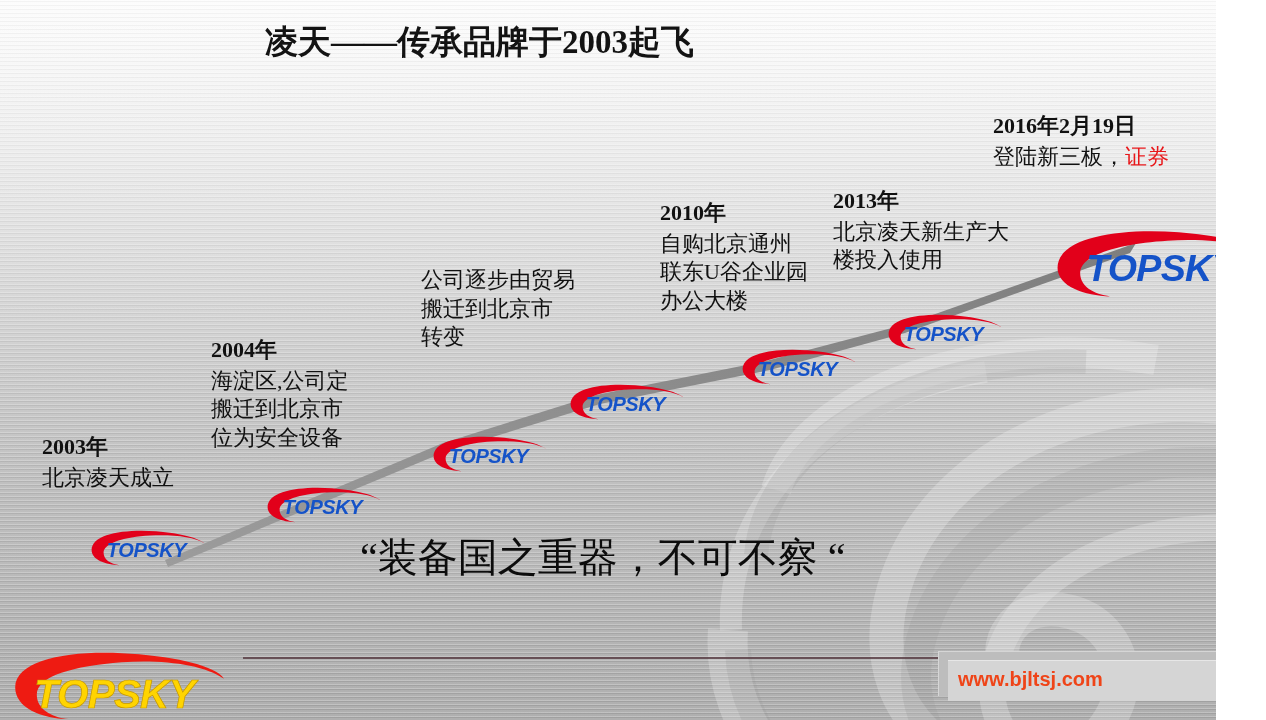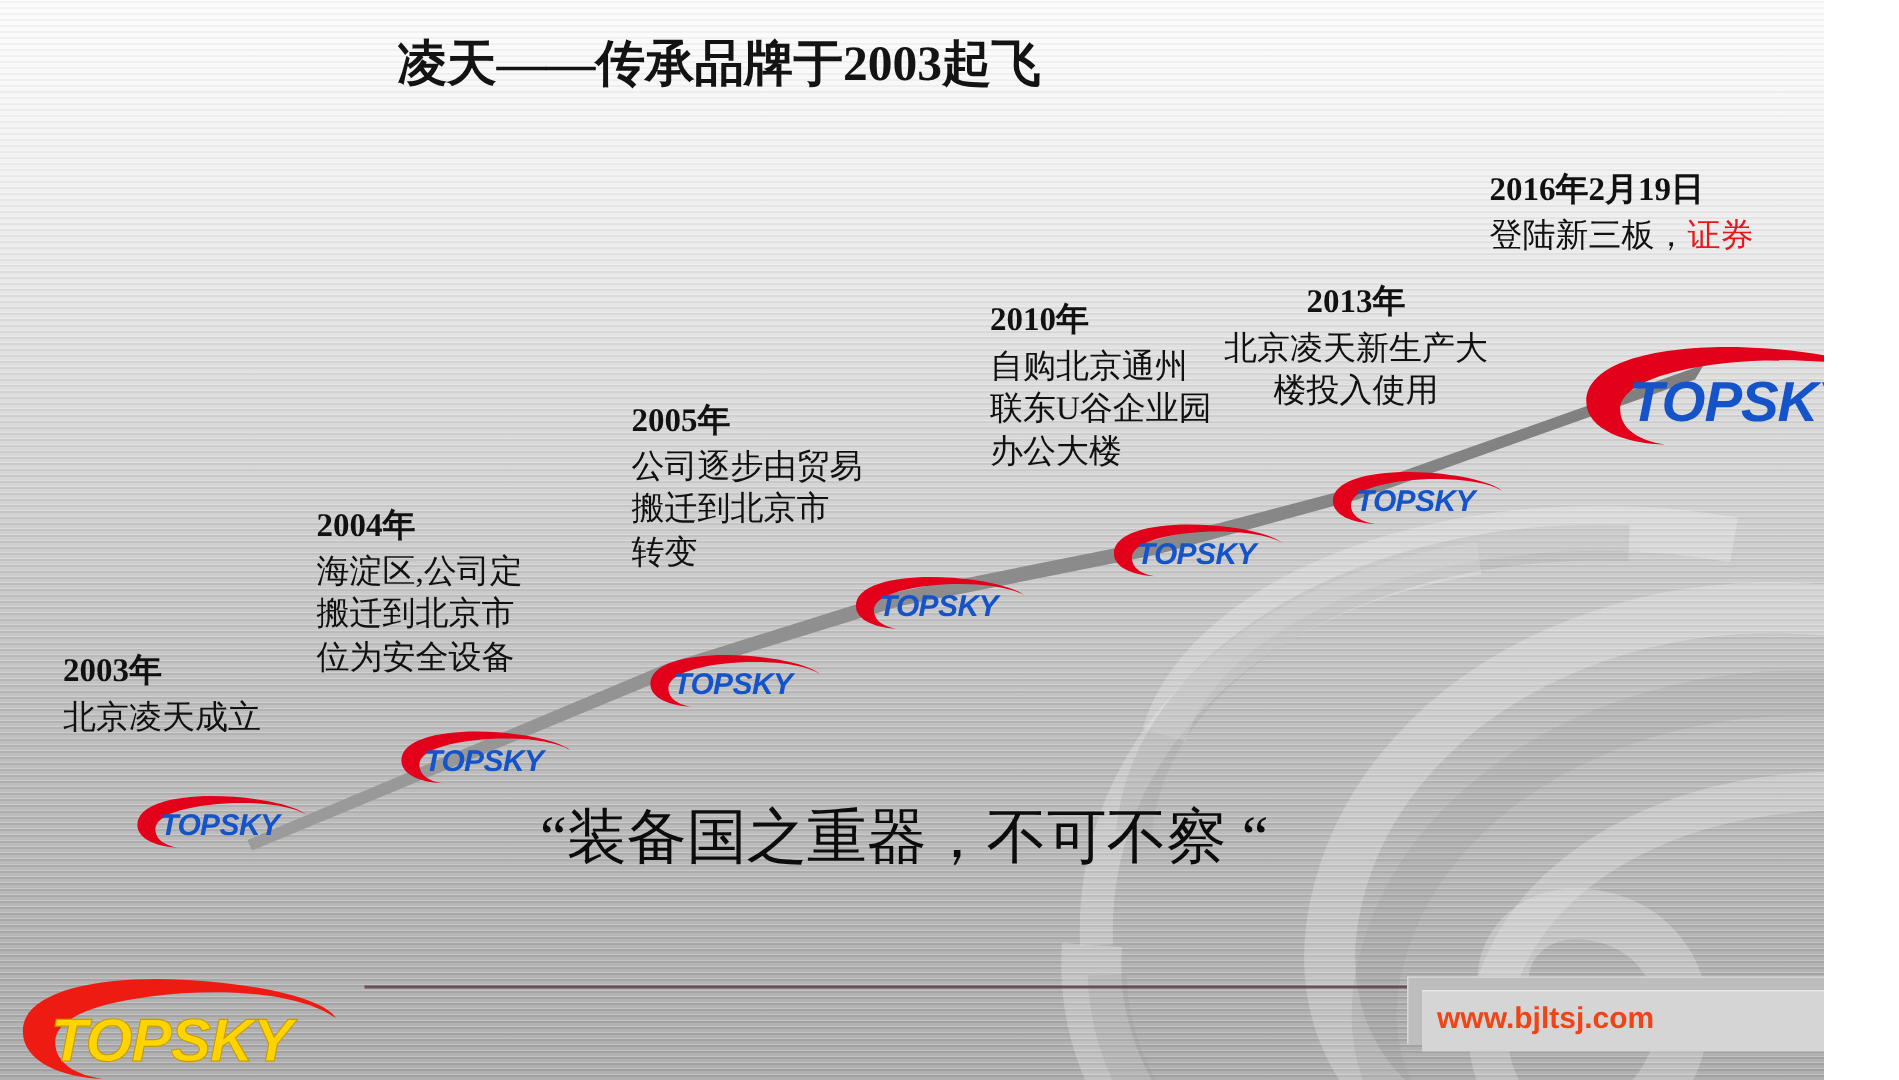--- a/index.html
+++ b/index.html
@@ -142,21 +142,20 @@
     </span>
   </div>
   <div class="logo" style="left:262px;top:485px;width:120px;height:40px;">
     <svg viewBox="0 0 300 100" aria-hidden="true">
       <path d="M14,55 C14,15 95,2 175,8 C240,13 282,26 296,38 C270,22 215,16 160,19 C95,23 44,38 44,62 C44,80 62,90 84,93 C50,92 14,80 14,55 Z" fill="#e2001a"></path>
       <text x="52" y="72" font-family="Liberation Sans, DejaVu Sans, sans-serif" font-size="50" font-weight="bold" font-style="italic" fill="#1553c8" letter-spacing="-1">TOPSKY</text>
     </svg>
   </div>
 
   <div class="milestone" style="left:421px;top:266px;">
-    <span class="yr">2005年</span>
     <span class="desc">
       <span>公司逐步由贸易</span>
       <span>搬迁到北京市</span>
       <span>转变</span>
     </span>
   </div>
   <div class="logo" style="left:428px;top:434px;width:120px;height:40px;">
     <svg viewBox="0 0 300 100" aria-hidden="true">
       <path d="M14,55 C14,15 95,2 175,8 C240,13 282,26 296,38 C270,22 215,16 160,19 C95,23 44,38 44,62 C44,80 62,90 84,93 C50,92 14,80 14,55 Z" fill="#e2001a"></path>
       <text x="52" y="72" font-family="Liberation Sans, DejaVu Sans, sans-serif" font-size="50" font-weight="bold" font-style="italic" fill="#1553c8" letter-spacing="-1">TOPSKY</text>
@@ -177,21 +176,21 @@
       <span>办公大楼</span>
     </span>
   </div>
   <div class="logo" style="left:737px;top:347px;width:120px;height:40px;">
     <svg viewBox="0 0 300 100" aria-hidden="true">
       <path d="M14,55 C14,15 95,2 175,8 C240,13 282,26 296,38 C270,22 215,16 160,19 C95,23 44,38 44,62 C44,80 62,90 84,93 C50,92 14,80 14,55 Z" fill="#e2001a"></path>
       <text x="52" y="72" font-family="Liberation Sans, DejaVu Sans, sans-serif" font-size="50" font-weight="bold" font-style="italic" fill="#1553c8" letter-spacing="-1">TOPSKY</text>
     </svg>
   </div>
 
-  <div class="milestone" style="left:816px;top:187px;text-align:center;">
+  <div class="milestone" style="left:833px;top:187px;">
     <span class="yr">2013年</span>
     <span class="desc">
       <span>北京凌天新生产大</span>
       <span>楼投入使用</span>
     </span>
   </div>
   <div class="logo" style="left:883px;top:312px;width:120px;height:40px;">
     <svg viewBox="0 0 300 100" aria-hidden="true">
       <path d="M14,55 C14,15 95,2 175,8 C240,13 282,26 296,38 C270,22 215,16 160,19 C95,23 44,38 44,62 C44,80 62,90 84,93 C50,92 14,80 14,55 Z" fill="#e2001a"></path>
       <text x="52" y="72" font-family="Liberation Sans, DejaVu Sans, sans-serif" font-size="50" font-weight="bold" font-style="italic" fill="#1553c8" letter-spacing="-1">TOPSKY</text>

